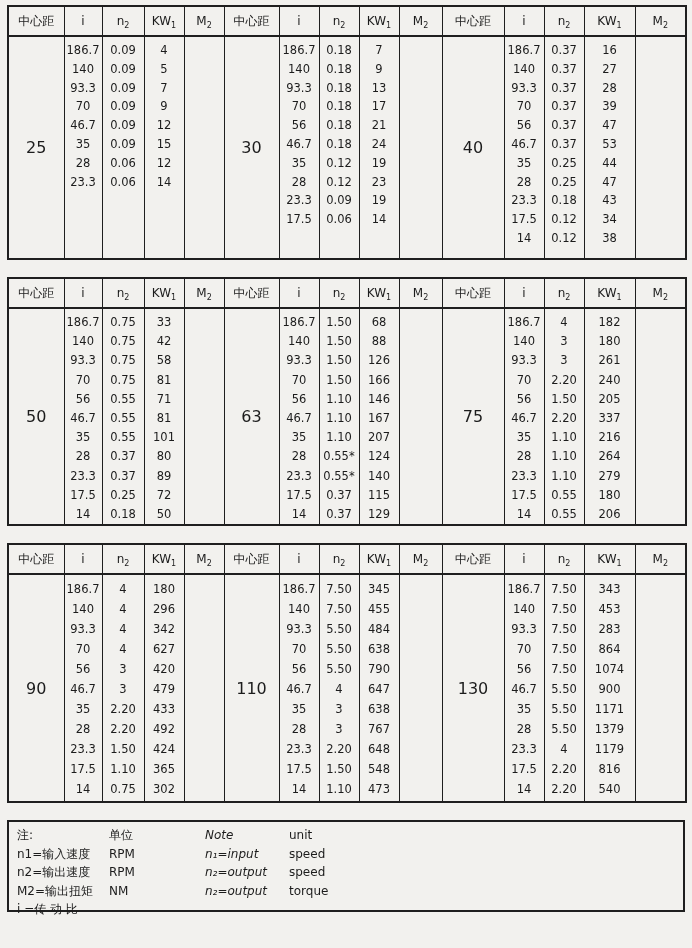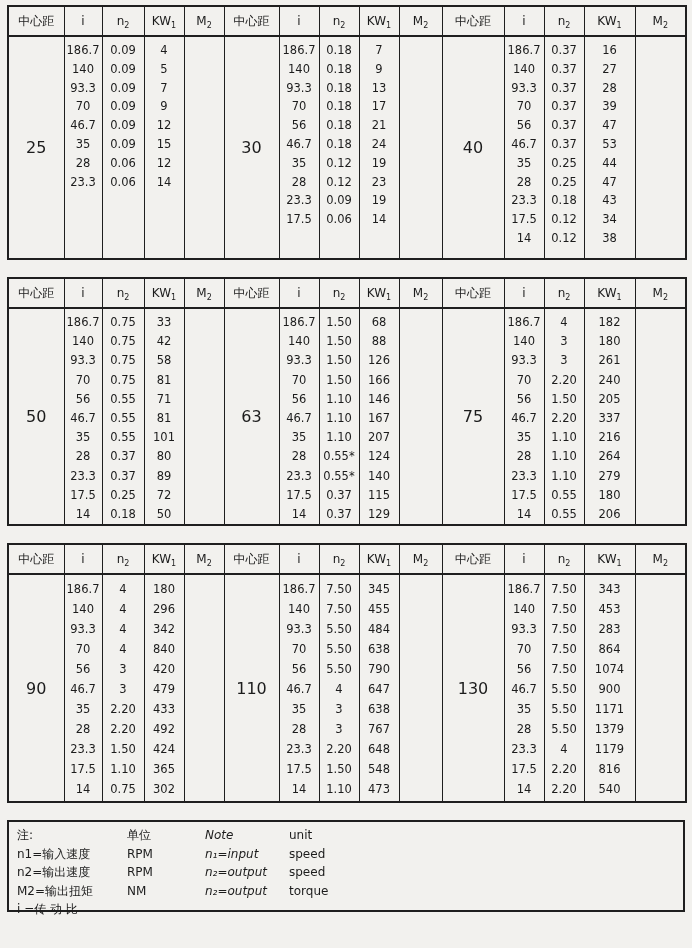--- a/index.html
+++ b/index.html
@@ -66,21 +66,21 @@
     position:relative;
     margin:0 7px;
     width:678px;
     height:92px;
     border:2px solid var(--bd);
     font-size:12px;
   }
   .ncol{position:absolute;top:4px;}
   .ncol div{height:18.5px;line-height:18.5px;white-space:nowrap;}
   .c1{left:8px;}
-  .c2{left:118px;}
+  .c2{left:100px;}
   .c3{left:196px;font-style:italic;}
   .c4{left:280px;}
 </style>
 </head>
 <body>
 
 <div class="page">
 
 
   <div class="section">
@@ -537,21 +537,21 @@
               <div>2.20</div>
               <div>2.20</div>
               <div>1.50</div>
               <div>1.10</div>
               <div>0.75</div>
             </td>
             <td class="vals">
               <div>180</div>
               <div>296</div>
               <div>342</div>
-              <div>840</div>
+              <div>627</div>
               <div>420</div>
               <div>479</div>
               <div>433</div>
               <div>492</div>
               <div>424</div>
               <div>365</div>
               <div>302</div>
             </td>
             <td class="vals">
               <div></div>

